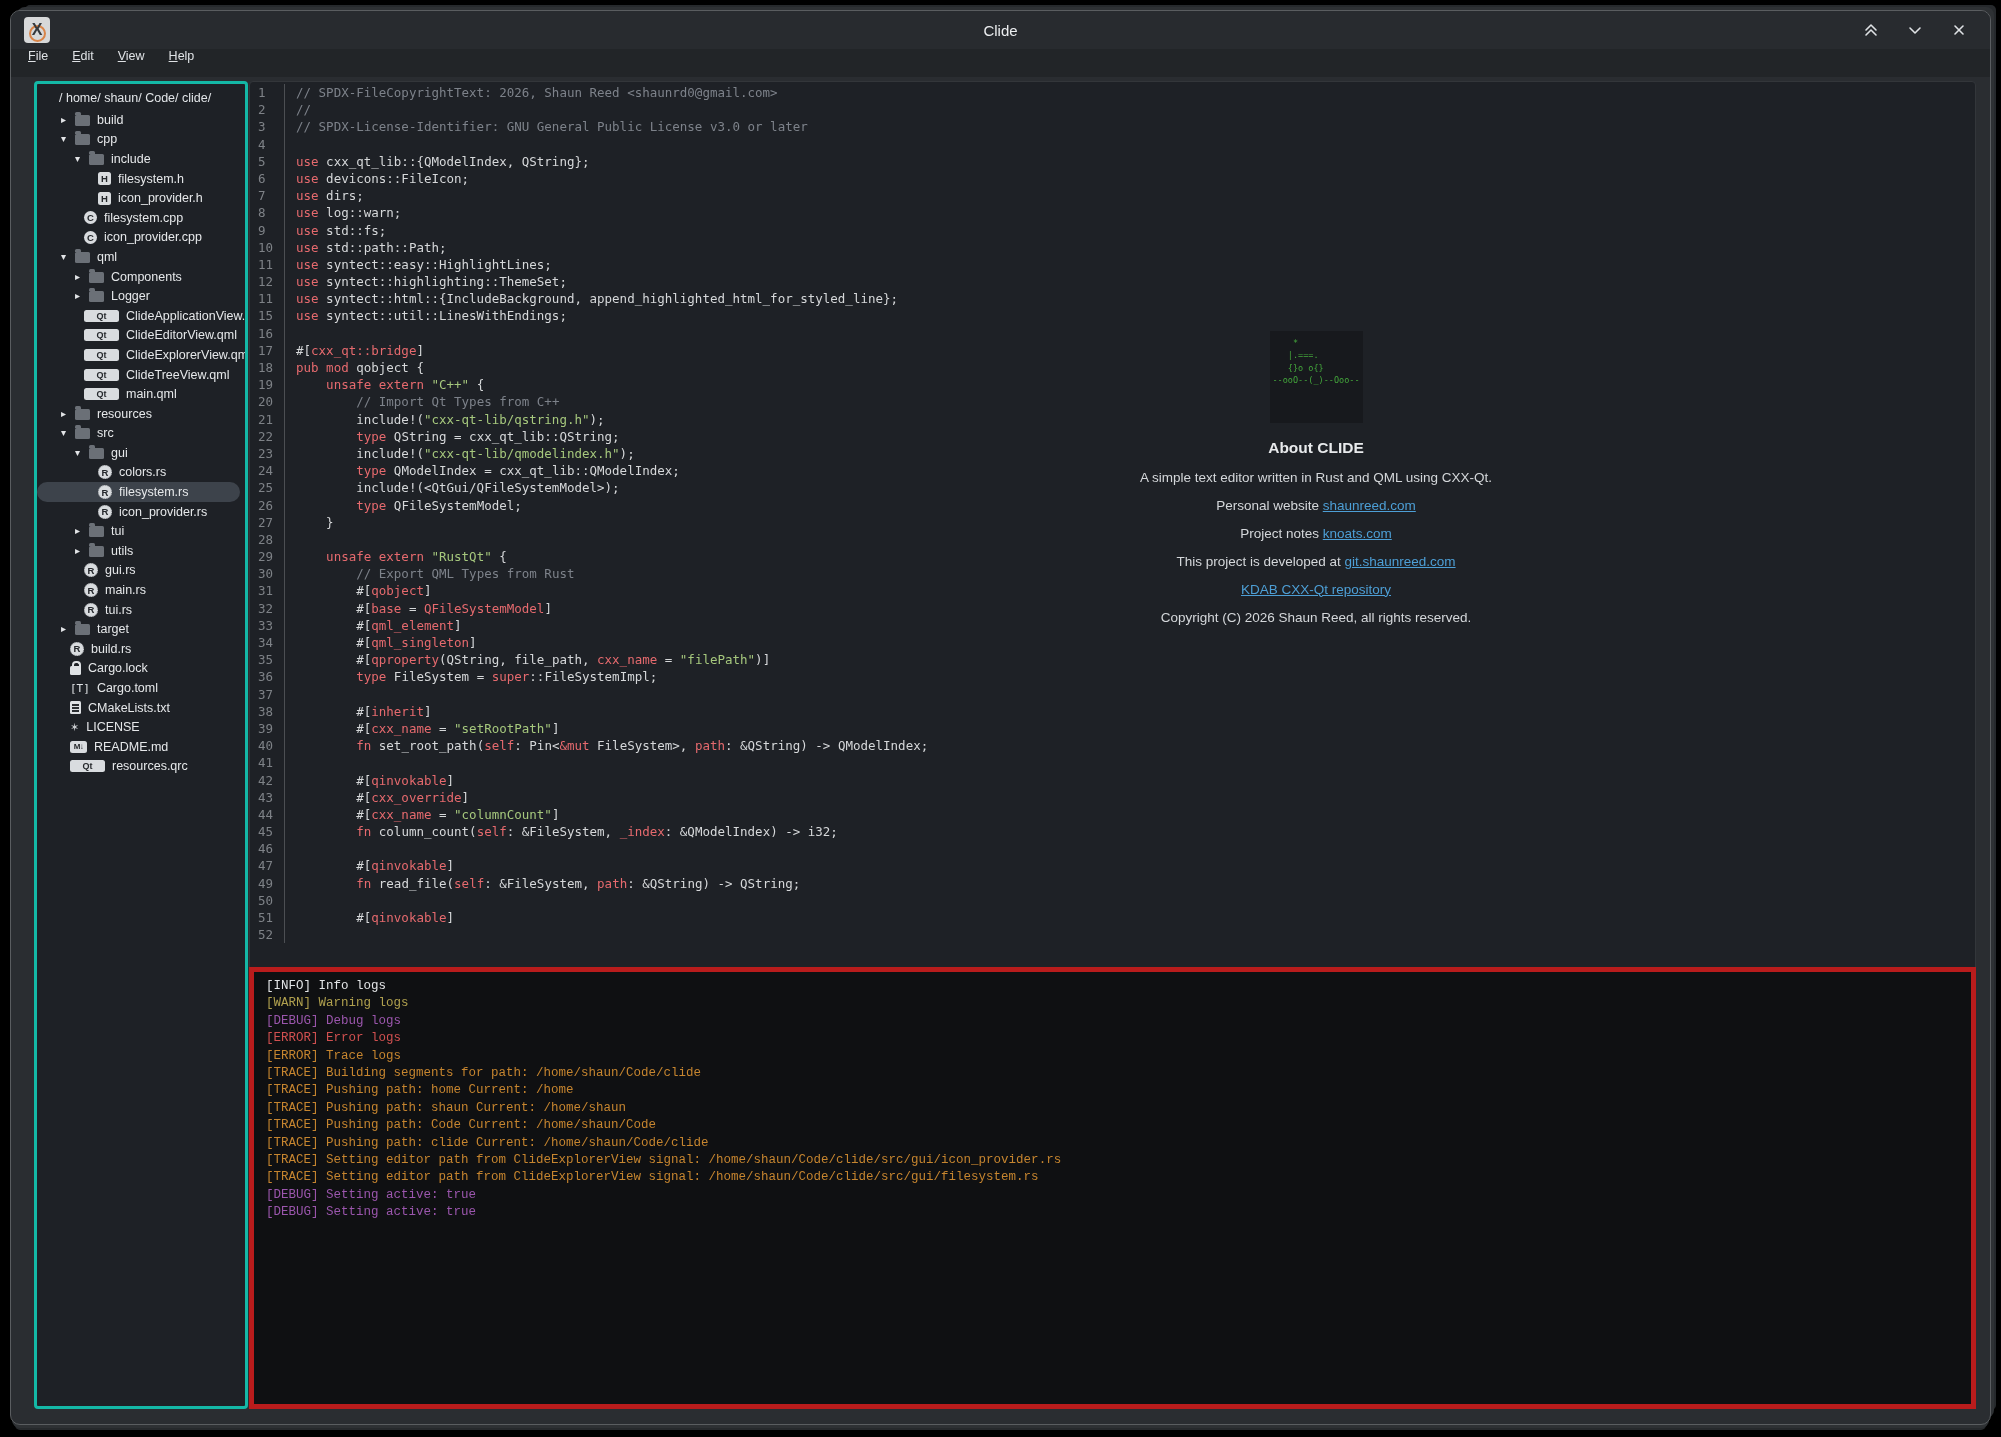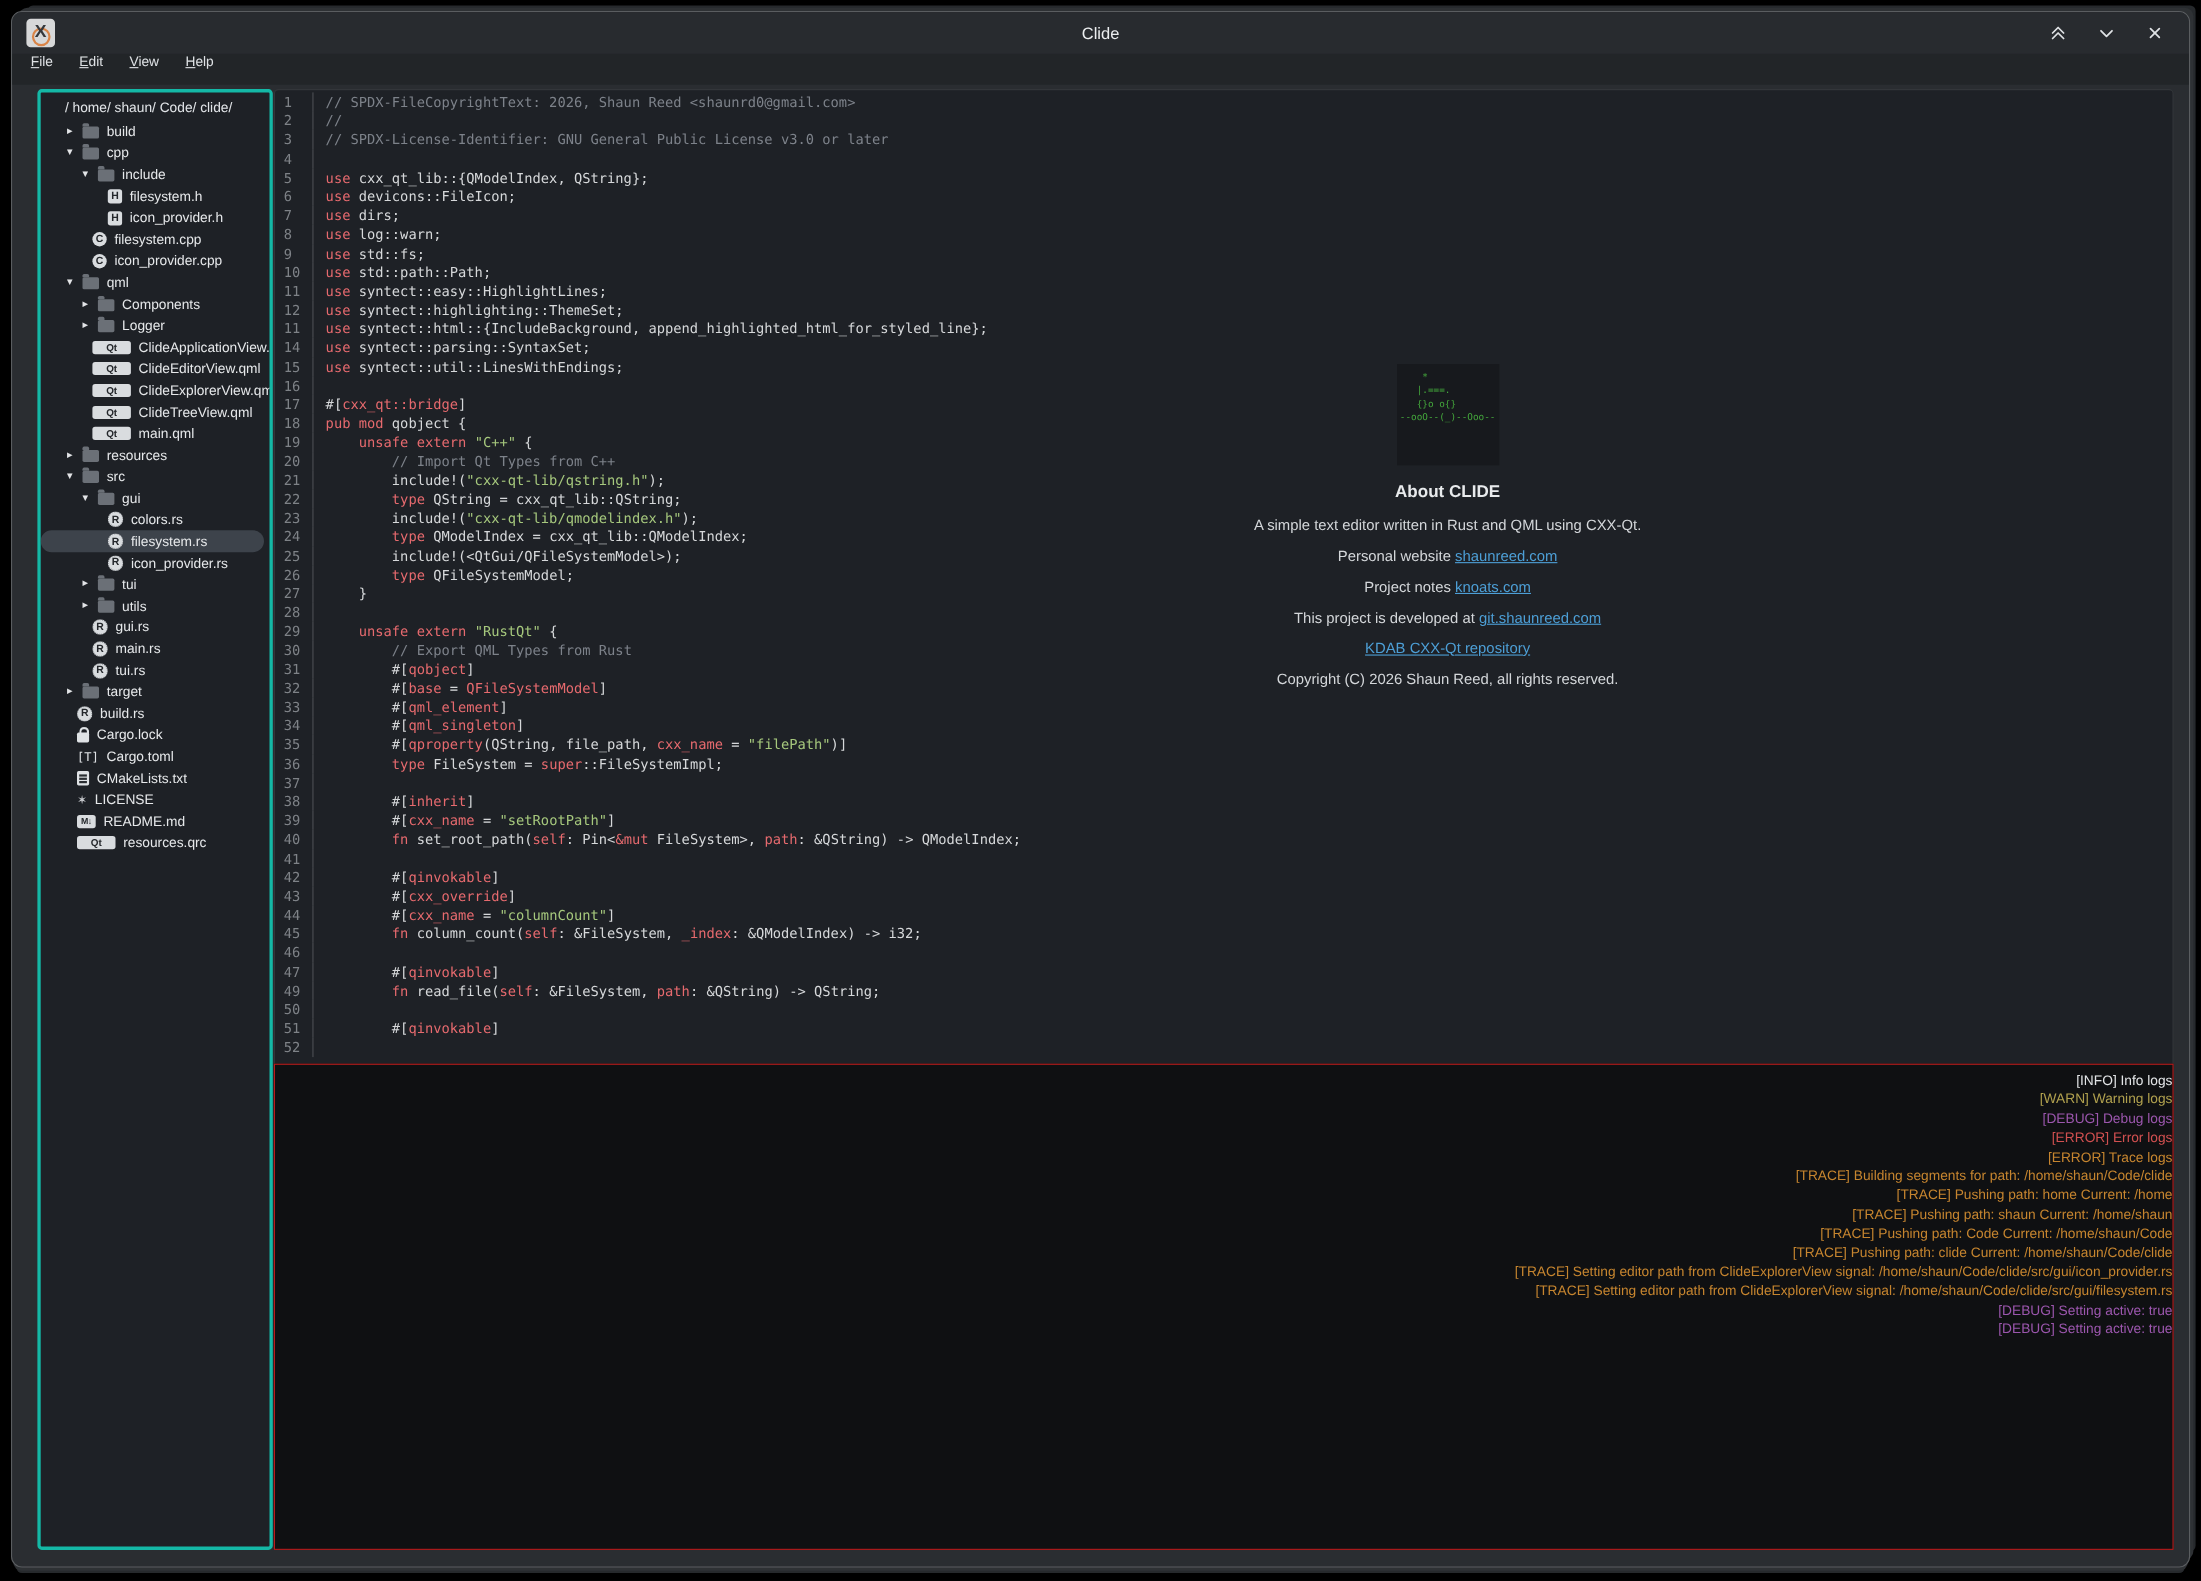--- a/index.html
+++ b/index.html
@@ -53,22 +53,22 @@
   .ltext{padding-left:11px;color:var(--txt);}
   .tk-n{color:var(--txt);} .tk-k{color:var(--kw);} .tk-s{color:var(--str);} .tk-c{color:var(--com);}
   
   .about{position:absolute;left:1095px;top:320px;width:420px;text-align:center;color:#d4d7da;}
   .ascii{display:inline-block;margin:0;background:#17191d;padding:6px 3px 36px 3px;text-align:left;
     font-family:"DejaVu Sans Mono",monospace;font-size:8.5px;line-height:12.4px;color:var(--green);white-space:pre;}
   .about h2{margin:16px 0 0 0;font-size:15.5px;color:#e8eaec;font-weight:bold;}
   .about p{margin:13px 0;font-size:13.5px;}
   .about-line a{color:var(--link);text-decoration:underline;cursor:pointer;text-align:center;}
   
-  .logpanel{position:absolute;left:238px;right:14px;top:956px;bottom:15px;background:#0f1012;border:1px solid #b91c1c;
-    overflow:hidden;padding:6px 0 0 12px;font-family:Liberation Sans, sans-serif;text-align:right;}
+  .logpanel{position:absolute;left:238px;right:14px;top:956px;bottom:15px;background:#0f1012;border:5px solid #b91c1c;
+    overflow:hidden;padding:6px 0 0 12px;font-family:Liberation Mono, monospace;}
   .logline{font-size:12.5px;line-height:17.4px;white-space:pre;}
   .log-info{color:var(--log-info);} .log-warn{color:var(--log-warn);} .log-debug{color:var(--log-debug);}
   .log-error{color:var(--log-error);} .log-trace{color:var(--log-trace);}
 </style>
 </head>
 <body>
 
 <div class="window">
 
   <div class="titlebar">
@@ -265,21 +265,20 @@
       <div class="cline"><span class="lnum">4</span><span class="ltext"></span></div>
       <div class="cline"><span class="lnum">5</span><span class="ltext"><span class="tk-k">use</span><span class="tk-n"> cxx_qt_lib::{QModelIndex, QString};</span></span></div>
       <div class="cline"><span class="lnum">6</span><span class="ltext"><span class="tk-k">use</span><span class="tk-n"> devicons::FileIcon;</span></span></div>
       <div class="cline"><span class="lnum">7</span><span class="ltext"><span class="tk-k">use</span><span class="tk-n"> dirs;</span></span></div>
       <div class="cline"><span class="lnum">8</span><span class="ltext"><span class="tk-k">use</span><span class="tk-n"> log::warn;</span></span></div>
       <div class="cline"><span class="lnum">9</span><span class="ltext"><span class="tk-k">use</span><span class="tk-n"> std::fs;</span></span></div>
       <div class="cline"><span class="lnum">10</span><span class="ltext"><span class="tk-k">use</span><span class="tk-n"> std::path::Path;</span></span></div>
       <div class="cline"><span class="lnum">11</span><span class="ltext"><span class="tk-k">use</span><span class="tk-n"> syntect::easy::HighlightLines;</span></span></div>
       <div class="cline"><span class="lnum">12</span><span class="ltext"><span class="tk-k">use</span><span class="tk-n"> syntect::highlighting::ThemeSet;</span></span></div>
       <div class="cline"><span class="lnum">11</span><span class="ltext"><span class="tk-k">use</span><span class="tk-n"> syntect::html::{IncludeBackground, append_highlighted_html_for_styled_line};</span></span></div>
-      <div class="cline"><span class="lnum">14</span><span class="ltext"><span class="tk-k">use</span><span class="tk-n"> syntect::parsing::SyntaxSet;</span></span></div>
       <div class="cline"><span class="lnum">15</span><span class="ltext"><span class="tk-k">use</span><span class="tk-n"> syntect::util::LinesWithEndings;</span></span></div>
       <div class="cline"><span class="lnum">16</span><span class="ltext"></span></div>
       <div class="cline"><span class="lnum">17</span><span class="ltext"><span class="tk-n">#[</span><span class="tk-k">cxx_qt::bridge</span><span class="tk-n">]</span></span></div>
       <div class="cline"><span class="lnum">18</span><span class="ltext"><span class="tk-k">pub mod</span><span class="tk-n"> qobject {</span></span></div>
       <div class="cline"><span class="lnum">19</span><span class="ltext"><span class="tk-n">    </span><span class="tk-k">unsafe extern</span><span class="tk-n"> </span><span class="tk-s">"C++"</span><span class="tk-n"> {</span></span></div>
       <div class="cline"><span class="lnum">20</span><span class="ltext"><span class="tk-n">        </span><span class="tk-c">// Import Qt Types from C++</span></span></div>
       <div class="cline"><span class="lnum">21</span><span class="ltext"><span class="tk-n">        include!(</span><span class="tk-s">"cxx-qt-lib/qstring.h"</span><span class="tk-n">);</span></span></div>
       <div class="cline"><span class="lnum">22</span><span class="ltext"><span class="tk-n">        </span><span class="tk-k">type</span><span class="tk-n"> QString = cxx_qt_lib::QString;</span></span></div>
       <div class="cline"><span class="lnum">23</span><span class="ltext"><span class="tk-n">        include!(</span><span class="tk-s">"cxx-qt-lib/qmodelindex.h"</span><span class="tk-n">);</span></span></div>
       <div class="cline"><span class="lnum">24</span><span class="ltext"><span class="tk-n">        </span><span class="tk-k">type</span><span class="tk-n"> QModelIndex = cxx_qt_lib::QModelIndex;</span></span></div>

